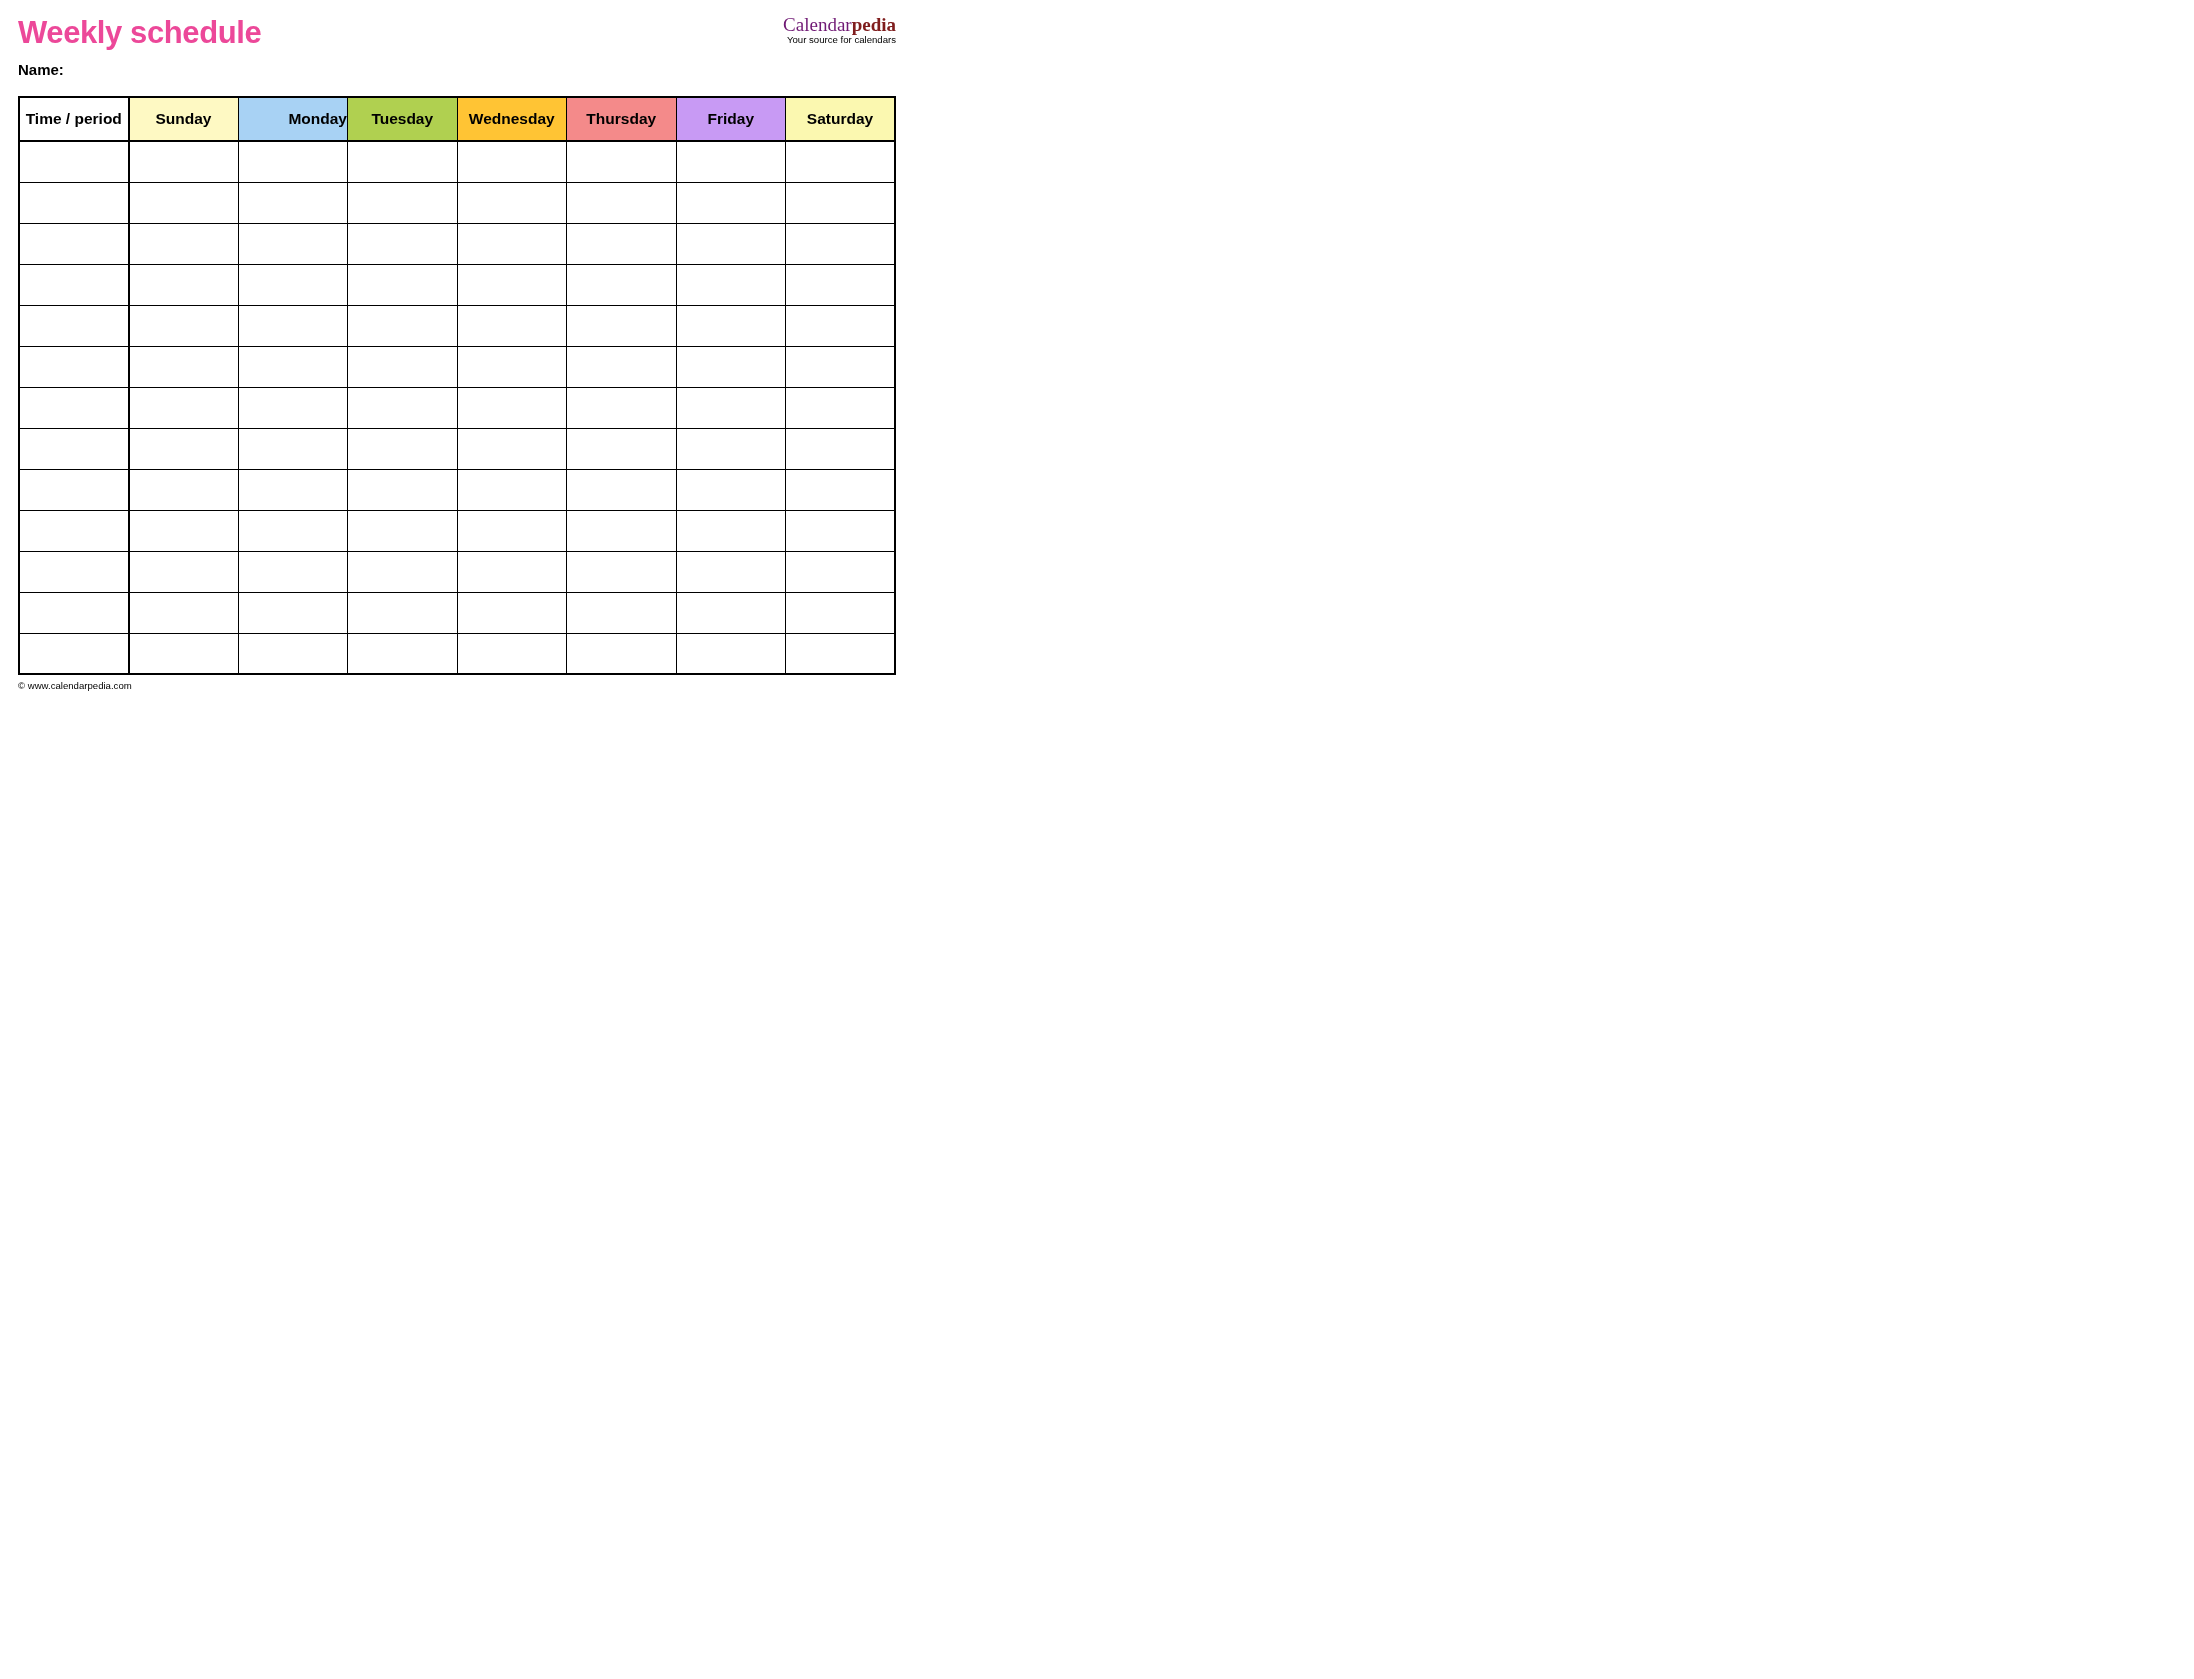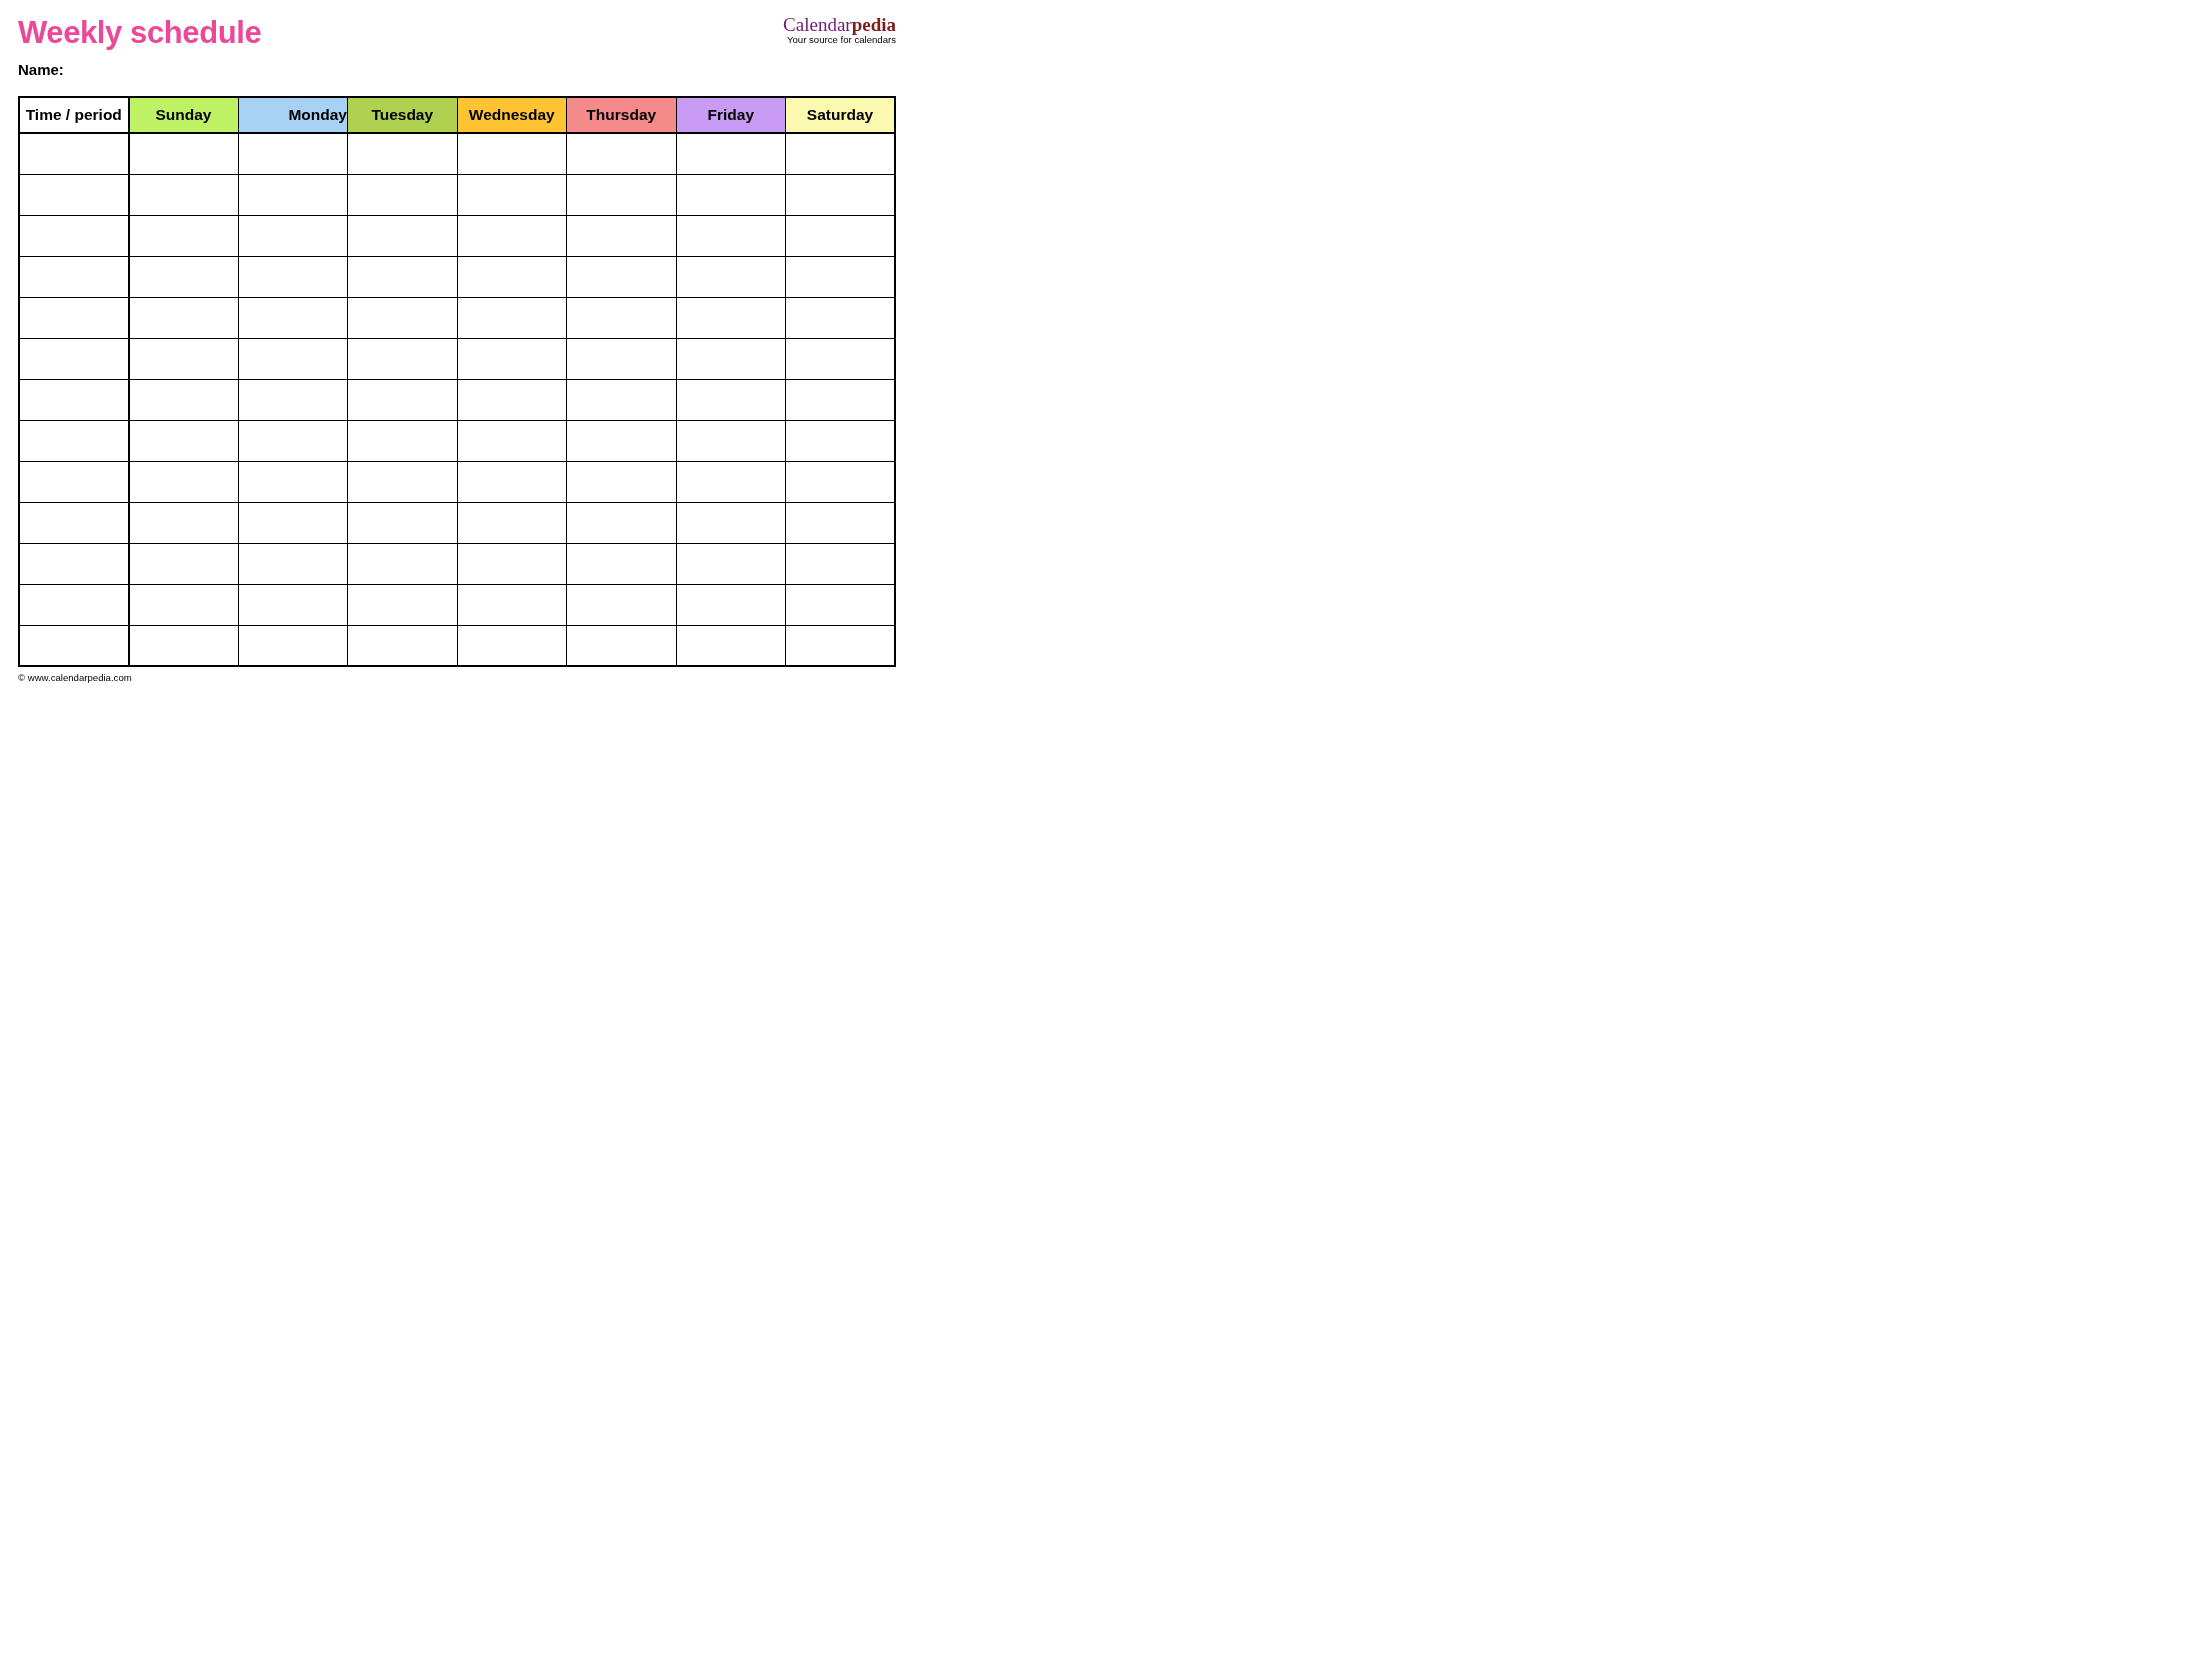--- a/index.html
+++ b/index.html
@@ -48,21 +48,21 @@
   }
   table.schedule th, table.schedule td {
     border: 0.7px solid #000;
     height: 41px;
     text-align: center;
     vertical-align: middle;
   }
   table.schedule thead tr th {
     font-size: 15.5px;
     font-weight: bold;
-    height: 36px;
+    height: 44px;
     border-bottom: 2.2px solid #000;
   }
   table.schedule th:first-child,
   table.schedule td:first-child {
     border-right: 2.2px solid #000;
   }
   .footer {
     margin-top: 4.4px;
     font-size: 9.6px;
     color: #000;
@@ -83,21 +83,21 @@
 
 <div class="name-row">
   <span>Name:</span>
   <span></span>
 </div>
 
 <table class="schedule">
   <thead>
     <tr id="header-row">
         <th style="background: rgb(255, 255, 255);">Time / period</th>
-        <th style="background: #bef264;">Sunday</th>
+        <th style="background: #fef9c3;">Sunday</th>
         <th style="background: rgb(168, 210, 244); text-align: right;">Monday</th>
         <th style="background: rgb(176, 208, 80);">Tuesday</th>
         <th style="background: rgb(255, 196, 52);">Wednesday</th>
         <th style="background: rgb(244, 138, 138);">Thursday</th>
         <th style="background: rgb(200, 154, 244);">Friday</th>
         <th style="background: rgb(251, 248, 176);">Saturday</th>
       </tr>
   </thead>
   <tbody id="body-rows">
       <tr>

